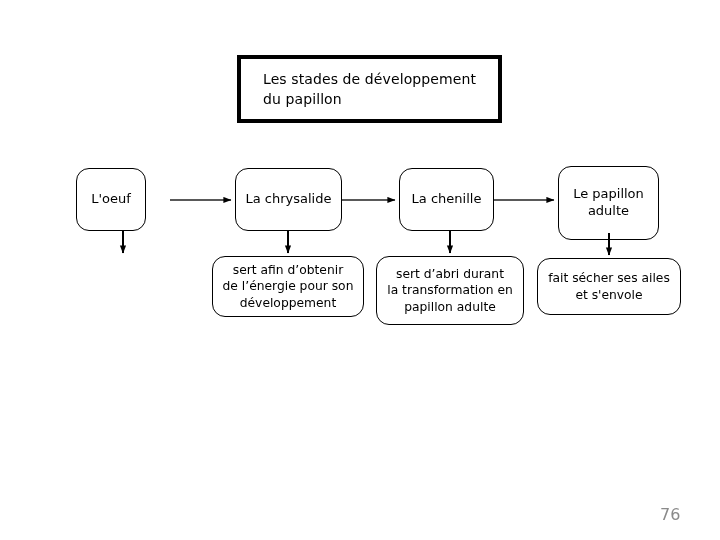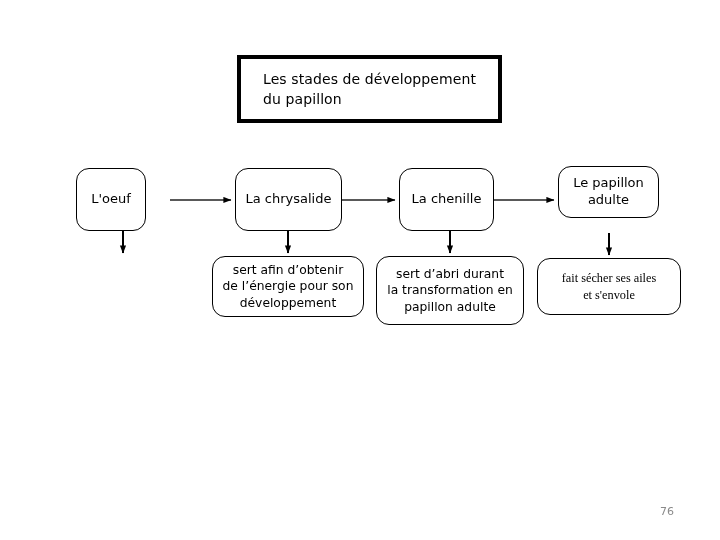--- a/index.html
+++ b/index.html
@@ -90,21 +90,21 @@
     width: 720px;
     height: 540px;
     pointer-events: none;
   }
 
   
   .page-number {
     position: absolute;
     left: 660px;
     top: 505px;
-    font-size: 11px;
+    font-size: 16px;
     color: #8a8a8a;
   }
 </style>
 </head>
 <body>
 
 <div id="slide">
 
   <div class="title-box">
     <div class="title-text">Les stades de développement
@@ -116,39 +116,39 @@
   </div>
 
   <div class="stage-box" style="left:235px; top:168px; width:107px; height:63px;">
     <div class="stage-text">La chrysalide</div>
   </div>
 
   <div class="stage-box" style="left:399px; top:168px; width:95px; height:63px;">
     <div class="stage-text">La chenille</div>
   </div>
 
-  <div class="stage-box" style="left:558px; top:166px; width:101px; height:52px;">
+  <div class="stage-box" style="left:558px; top:166px; width:101px; height:74px;">
     <div class="stage-text">Le papillon
 adulte</div>
   </div>
 
 
   <div class="desc-box" style="left:212px; top:256px; width:152px; height:61px;">
     <div class="desc-text">sert afin d’obtenir
 de l’énergie pour son
 développement</div>
   </div>
 
   <div class="desc-box" style="left:376px; top:256px; width:148px; height:69px;">
     <div class="desc-text">sert d’abri durant
 la transformation en
 papillon adulte</div>
   </div>
 
-  <div class="desc-box" style="left:537px; top:258px; width:144px; height:57px;font-family:Liberation Serif, serif;">
+  <div class="desc-box" style="left:537px; top:258px; width:144px; height:57px;">
     <div class="desc-text">fait sécher ses ailes
 et s'envole</div>
   </div>
 
   <svg id="arrow-layer" viewBox="0 0 720 540" width="720" height="540">
     <defs>
       <marker id="ah" markerWidth="9" markerHeight="9" refX="7.6" refY="3.1" orient="auto" markerUnits="userSpaceOnUse">
         <path d="M0,0 L8,3.1 L0,6.2 z" fill="#000000"></path>
       </marker>
       <marker id="ahv" markerWidth="9" markerHeight="9" refX="7.6" refY="3.1" orient="auto" markerUnits="userSpaceOnUse">

